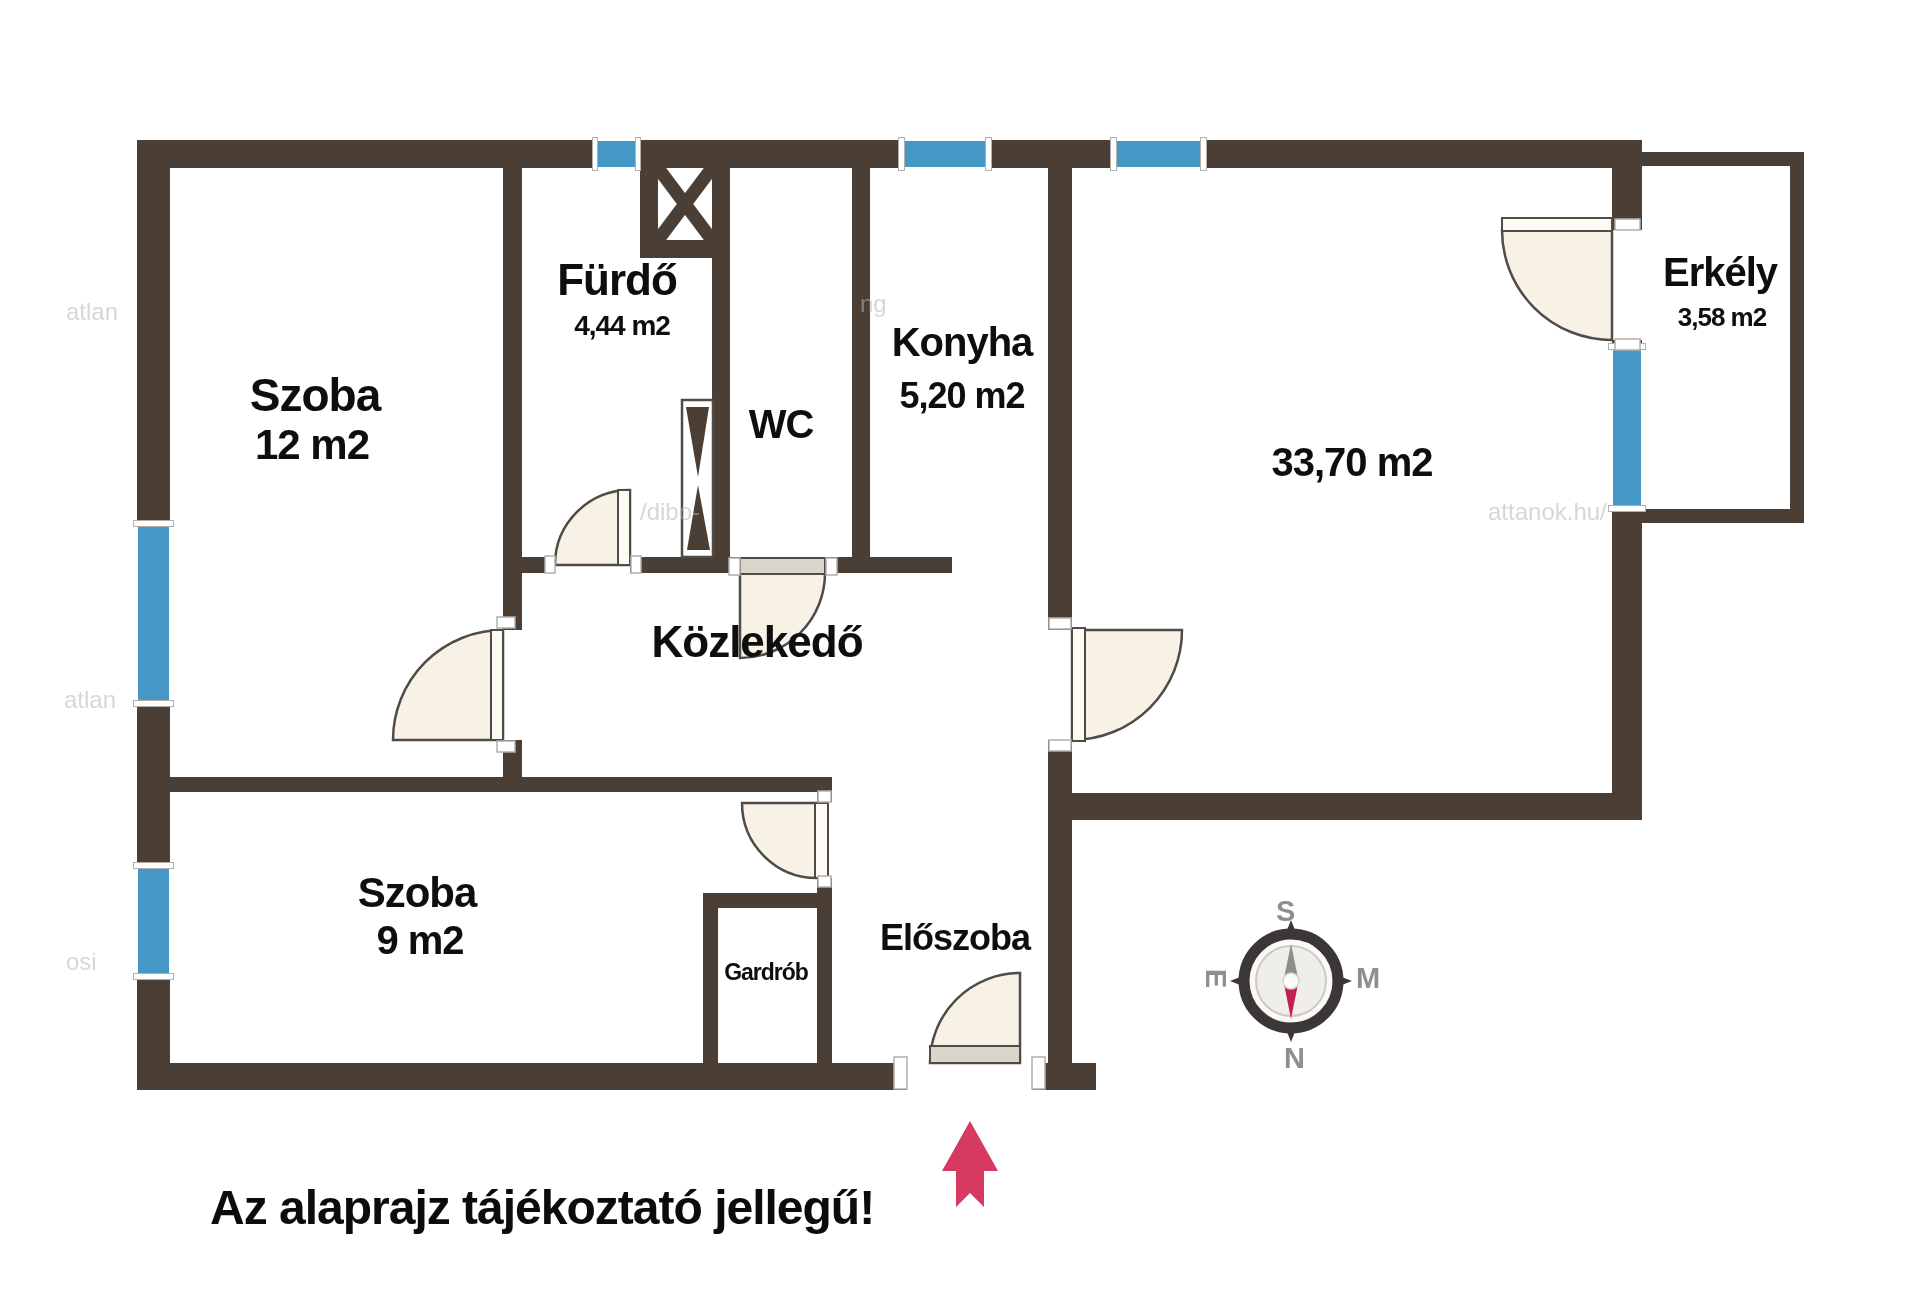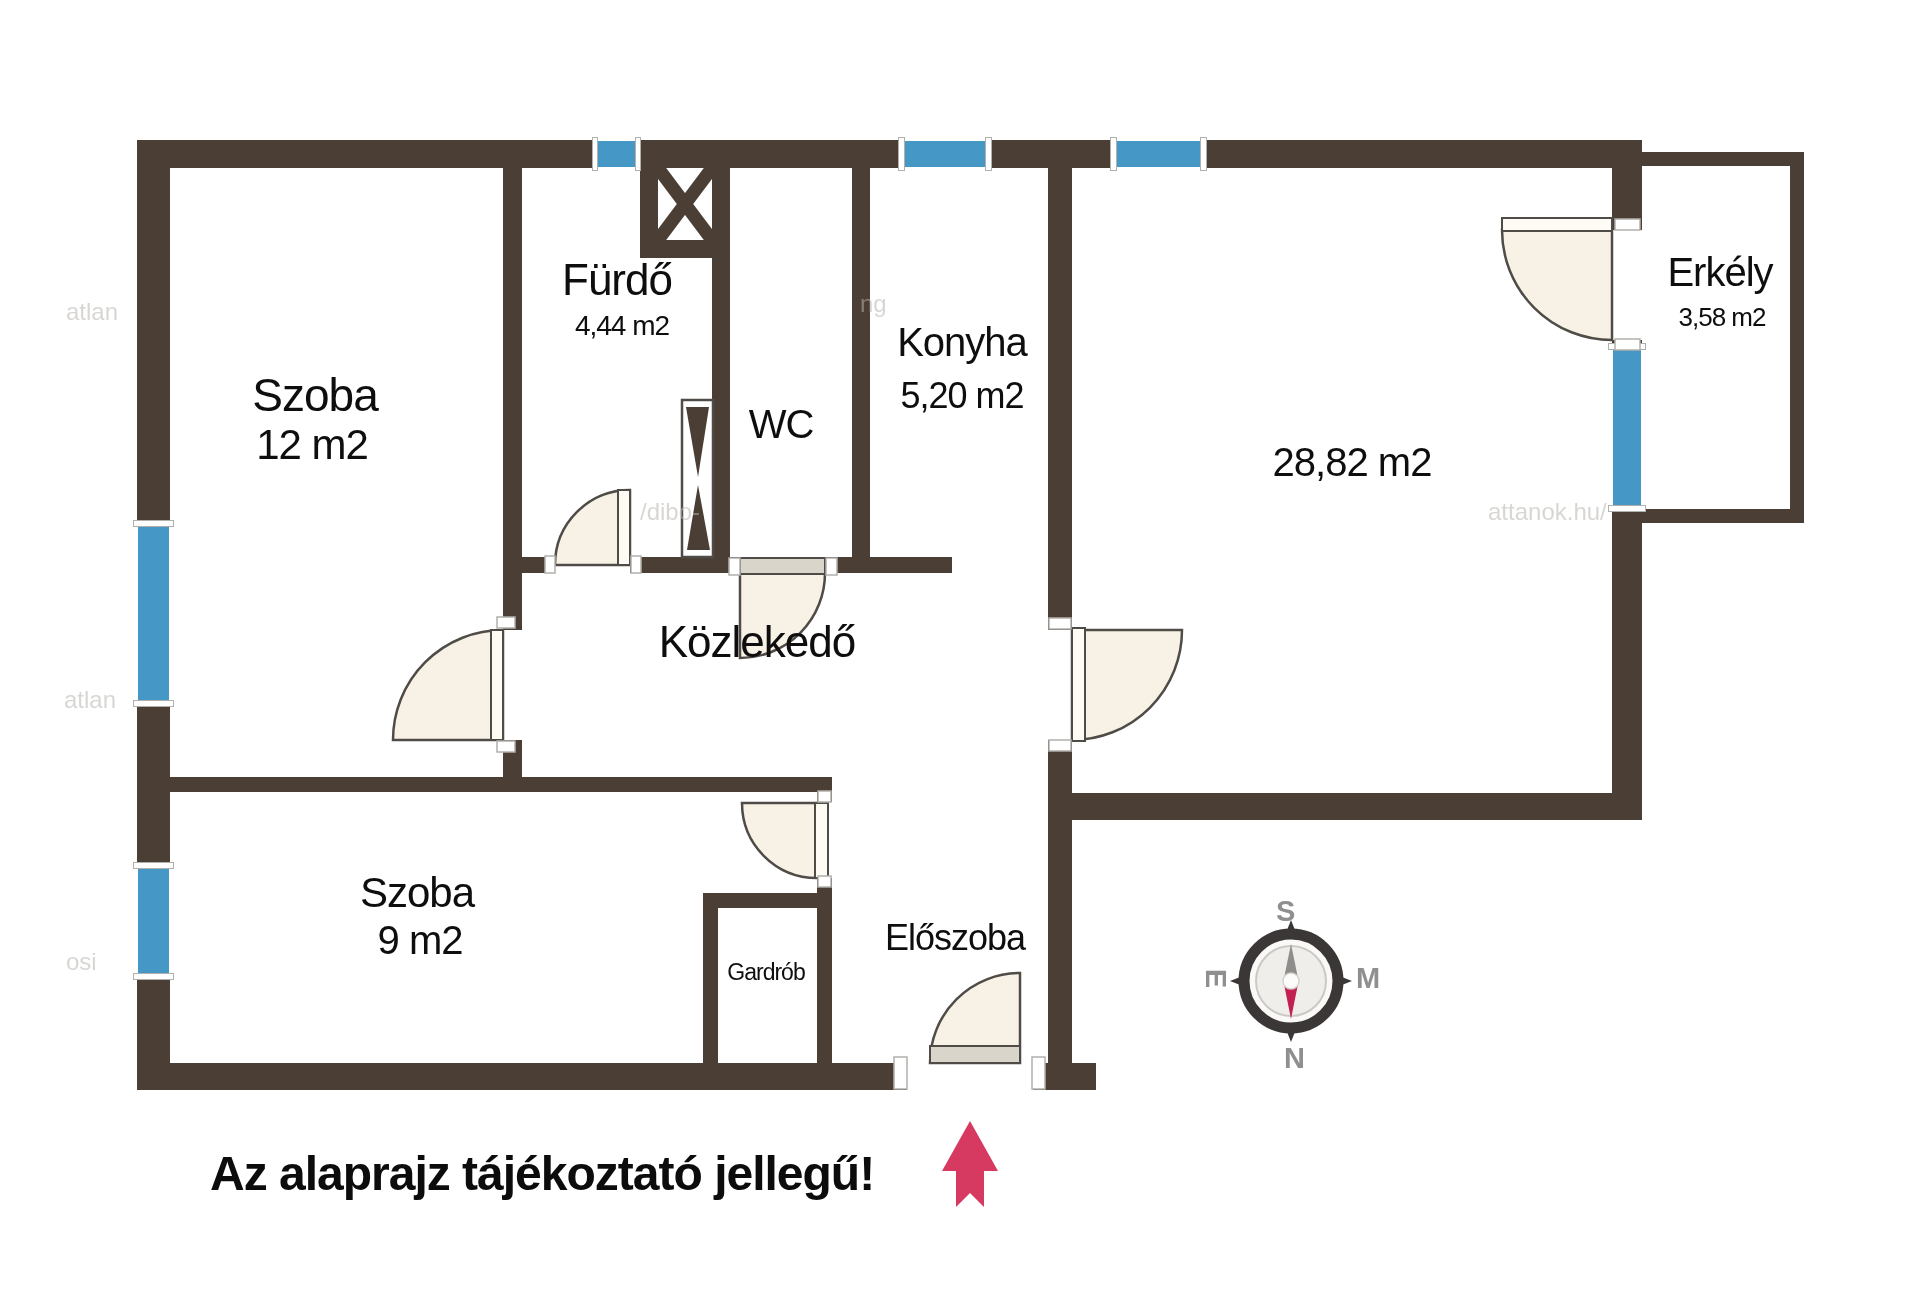--- a/index.html
+++ b/index.html
@@ -1,21 +1,21 @@
 <!DOCTYPE html>
 <html><head>
 <meta charset="utf-8">
 <style>
   html,body{margin:0;padding:0;background:#ffffff;}
   #stage{position:relative;width:1920px;height:1307px;background:#ffffff;
          font-family:"Liberation Sans",sans-serif;overflow:hidden;}
   .w{position:absolute;background:#4a3e35;}
   .win{position:absolute;background:#4598c5;}
   .cap{position:absolute;background:#ffffff;border:1px solid #b2b0ac;box-sizing:border-box;}
-  .lbl{position:absolute;transform:translateX(-50%);color:#0e0e0e;font-weight:normal;
+  .lbl{position:absolute;transform:translateX(-50%);color:#0e0e0e;font-weight:bold;
        white-space:nowrap;letter-spacing:-1px;line-height:1;}
   .wm{position:absolute;color:#b9b6b0;opacity:.55;font-size:24px;white-space:nowrap;}
   .compass-letter{position:absolute;color:#8f8f8f;font-weight:bold;font-size:29px;line-height:1;}
   .disclaimer{position:absolute;font-weight:bold;font-size:48px;letter-spacing:-1px;color:#0c0c0c;line-height:1;}
   svg.overlay{position:absolute;left:0;top:0;}
   .door{fill:#f8f2e6;stroke:#4f4b47;stroke-width:2.5;}
   .leaf{fill:#fdfbf4;stroke:#4f4b47;stroke-width:2;}
   .leafgray{fill:#d9d5cb;stroke:#4f4b47;stroke-width:2;}
   .hinge{fill:#ffffff;stroke:#b2b0ac;stroke-width:1.5;}
   .xline{stroke:#4a3e35;stroke-width:13;}
@@ -179,40 +179,40 @@
   <div class="lbl" style="left:312px;top:424px;font-size:42px">12 m2</div>
 
   <div class="lbl" style="left:617px;top:258px;font-size:44px">Fürdő</div>
   <div class="lbl" style="left:622px;top:312px;font-size:28px">4,44 m2</div>
 
   <div class="lbl" style="left:781px;top:404px;font-size:40px">WC</div>
 
   <div class="lbl" style="left:962px;top:322px;font-size:40px">Konyha</div>
   <div class="lbl" style="left:962px;top:378px;font-size:36px">5,20 m2</div>
 
-  <div class="lbl" style="left:1352px;top:442px;font-size:40px">28,82 m2</div>
+  <div class="lbl" style="left:1352px;top:442px;font-size:40px">33,70 m2</div>
 
   <div class="lbl" style="left:1720px;top:252px;font-size:40px">Erkély</div>
   <div class="lbl" style="left:1722px;top:304px;font-size:26px">3,58 m2</div>
 
   <div class="lbl" style="left:757px;top:620px;font-size:44px">Közlekedő</div>
 
   <div class="lbl" style="left:417px;top:872px;font-size:42px">Szoba</div>
   <div class="lbl" style="left:420px;top:920px;font-size:40px">9 m2</div>
 
   <div class="lbl" style="left:766px;top:961px;font-size:23px">Gardrób</div>
 
   <div class="lbl" style="left:955px;top:920px;font-size:36px">Előszoba</div>
 
   <div class="compass-letter" style="left:1276px;top:897px">S</div>
   <div class="compass-letter" style="left:1356px;top:964px">M</div>
   <div class="compass-letter" style="left:1284px;top:1044px">N</div>
   <div class="compass-letter" style="left:1206px;top:964px;transform:rotate(90deg)">E</div>
 
-  <div class="disclaimer" style="left:210px;top:1150px">Az alaprajz tájékoztató jellegű!</div>
+  <div class="disclaimer" style="left:210px;top:1184px">Az alaprajz tájékoztató jellegű!</div>
 
   <div class="wm" style="left:66px;top:298px">atlan</div>
   <div class="wm" style="left:640px;top:498px">/dibo-</div>
   <div class="wm" style="left:1488px;top:498px">attanok.hu/</div>
   <div class="wm" style="left:64px;top:686px">atlan</div>
   <div class="wm" style="left:66px;top:948px">osi</div>
   <div class="wm" style="left:860px;top:290px">ng</div>
 
 </div>
 

